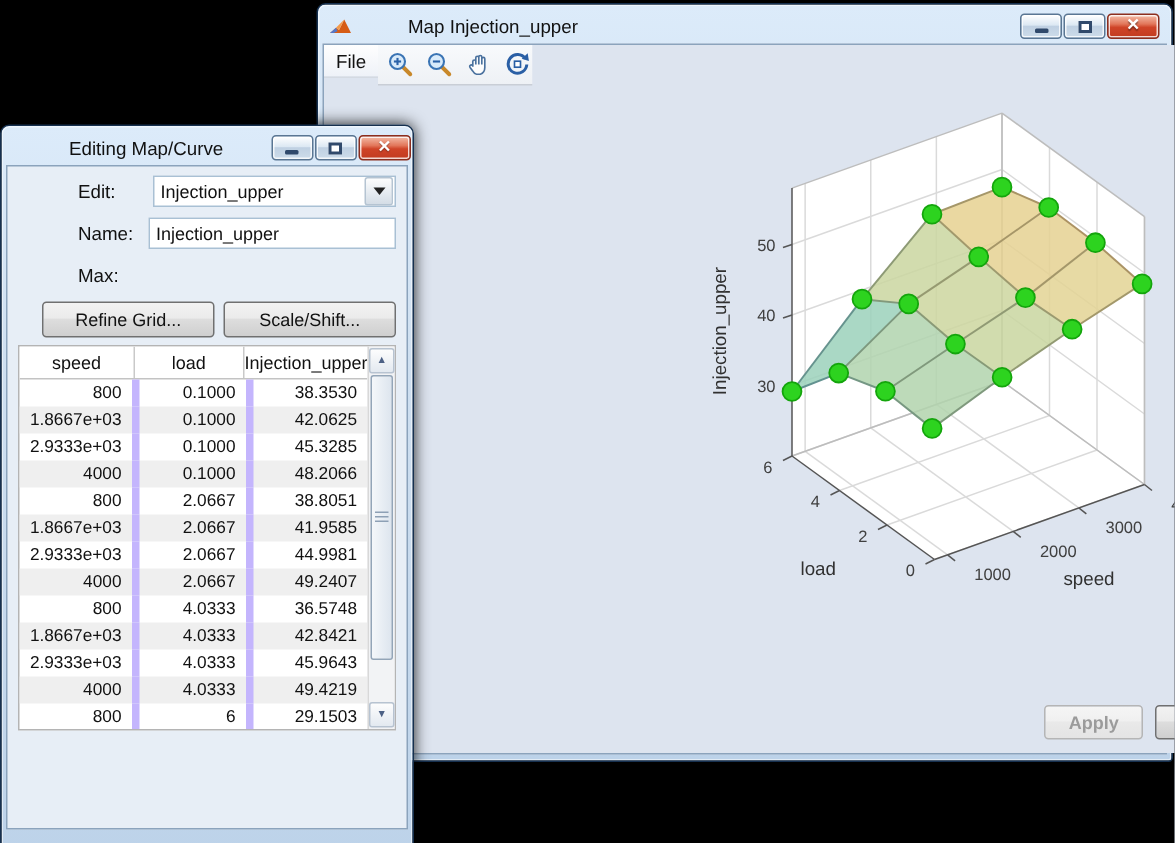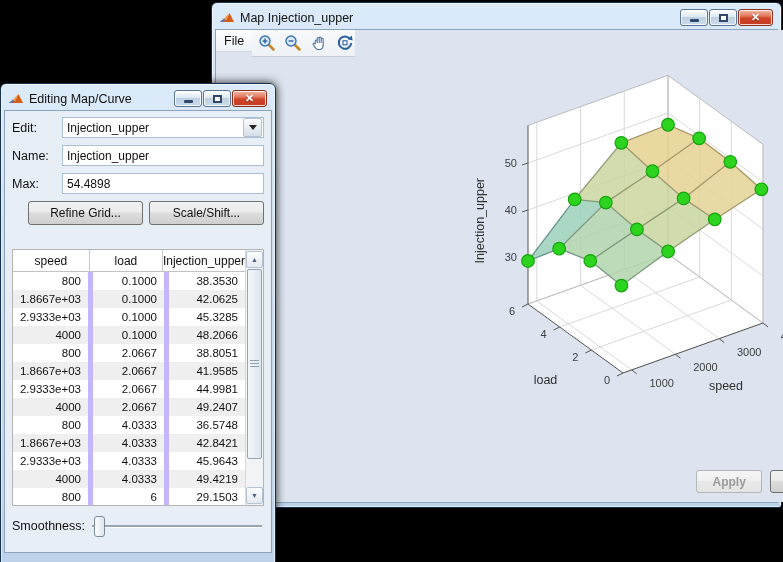--- a/index.html
+++ b/index.html
@@ -2,21 +2,21 @@
 <html><head>
 <meta charset="utf-8">
 <style>
   html,body{margin:0;padding:0;}
   body{width:783px;height:562px;background:#000;position:relative;overflow:hidden;
        font-family:"Liberation Sans",sans-serif;-webkit-font-smoothing:antialiased;}
   .window{position:absolute;border:1px solid #16304f;border-radius:6px 6px 3px 3px;
           background:linear-gradient(#dcebfa,#cfe0f1 30%,#bcd2e9);
           box-shadow:0 0 10px rgba(0,0,0,.85), inset 0 0 0 1px rgba(255,255,255,.55);
           padding:3px;box-sizing:border-box;}
-  .titlebar{height:23px;display:flex;align-items:center;padding:0 5px;}
+  .titlebar{height:23px;display:flex;align-items:center;padding:0 5px;gap:32px;}
   .title-text{font-size:12.5px;color:#111;margin-left:5px;white-space:nowrap;}
   .caption-buttons{margin-left:auto;display:flex;gap:1px;padding-top:0px;}
   .cap-btn{width:28px;height:17px;border:1px solid #5a7693;border-radius:3px;
            background:linear-gradient(#ffffff,#dce8f3 45%,#bfd0e2 50%,#cddcea);
            display:flex;align-items:center;justify-content:center;box-sizing:border-box;
            box-shadow:inset 0 0 0 1px rgba(255,255,255,.8);}
   .cap-btn.close{width:35px;border-color:#8c2e1e;
            background:linear-gradient(#f4bda9,#e2775b 40%,#cf4428 55%,#c23b20);}
   .glyph-min{width:9px;height:3px;background:#30496b;margin-top:6px;border-radius:1px;}
   .glyph-restore{width:9px;height:8px;border:2px solid #30496b;box-sizing:border-box;background:#fff;}
@@ -40,32 +40,32 @@
        font-family:"Liberation Sans",sans-serif;}
   .btn.disabled{color:#9b9b9b;border-color:#b5b5b5;
        background:linear-gradient(#f5f5f5,#f0f0f0 45%,#e9e9e9 50%,#e4e4e4);}
   svg text{font-family:"Liberation Sans",sans-serif;}
   .tick{font-size:11px;fill:#404040;}
   .axis-label{font-size:12.5px;fill:#303030;}
 
   
   #edit-window{left:0px;top:83px;width:276px;height:504px;z-index:10;}
   #edit-window .win-body{height:443px;padding:6px 7px;box-sizing:border-box;background:#e7eef6;}
-  .field-row{display:flex;align-items:center;height:21px;margin-bottom:7px;}
+  .field-row{display:flex;align-items:center;height:21px;margin-bottom:7px;margin-left:40px;}
   .field-label{width:50px;font-size:12.5px;color:#111;}
   .text-input{flex:1;height:19px;border:1px solid #a9c0d4;background:#fff;font-size:12px;
               color:#111;padding:0 4px;font-family:"Liberation Sans",sans-serif;box-sizing:content-box;}
   .combo{flex:1;height:21px;border:1px solid #a9c0d4;background:#fff;display:flex;align-items:center;box-sizing:border-box;}
   .combo-value{flex:1;font-size:12px;color:#111;padding-left:4px;}
   .combo-btn{width:17px;height:17px;margin-right:1px;border:1px solid #b5c4d2;border-radius:2px;
              background:linear-gradient(#fdfdfd,#e8edf2 50%,#d4dde6);
              display:flex;align-items:center;justify-content:center;}
   .combo-arrow{width:0;height:0;border-left:4px solid transparent;border-right:4px solid transparent;
                border-top:5px solid #222;}
-  .dlg-buttons{display:flex;justify-content:flex-end;gap:6px;margin:4px 0 24px 0;}
+  .dlg-buttons{display:flex;justify-content:flex-end;gap:6px;margin:4px 0 5px 0;}
   .dlg-buttons .btn{min-width:93px;height:22px;font-size:12px;}
   .table-wrap{border:1px solid #b4b4b4;background:#fff;height:255px;display:flex;}
   .table-main{flex:1;display:flex;flex-direction:column;overflow:hidden;}
   .thead{display:flex;height:21px;border-bottom:1px solid #c3c3c3;background:#fff;flex:none;}
   .th{font-size:12px;color:#111;display:flex;align-items:center;justify-content:center;
       border-right:1px solid #c9c9c9;box-sizing:border-box;}
   .th:last-child{border-right:none;}
   .tr{display:flex;height:18px;flex:none;}
   .tr.stripe{background:#efefef;}
   .td{font-size:11.5px;color:#111;display:flex;align-items:center;justify-content:flex-end;
@@ -293,21 +293,20 @@
             <span class="combo-arrow"></span>
           </span>
       </span>
     </div>
     <div class="field-row">
       <span class="field-label">Name:</span>
       <input class="text-input" value="Injection_upper" style="">
     </div>
     <div class="field-row">
       <span class="field-label">Max:</span>
-      <input class="text-input" value="54.4898" style="">
     </div>
     <div class="dlg-buttons">
       <span class="btn">Refine Grid...</span>
       <span class="btn">Scale/Shift...</span>
     </div>
     <div class="table-wrap">
       <div class="table-main">
         <div class="thead">
           <span class="th c0">speed</span>
           <span class="th c1">load</span>
@@ -386,21 +385,14 @@
         <span class="sb-thumb">
           <span class="sb-grip">
               <div></div>
               <div></div>
               <div></div>
             </span>
         </span>
         <span class="sb-btn" style="margin-top:auto">▼</span>
       </div>
     </div>
-    <div class="smooth-row">
-      <span class="smooth-label">Smoothness:</span>
-      <span class="slider">
-        <span class="slider-track"></span>
-        <span class="slider-thumb"></span>
-      </span>
-    </div>
   </div>
 </div>
 
 </body></html>

